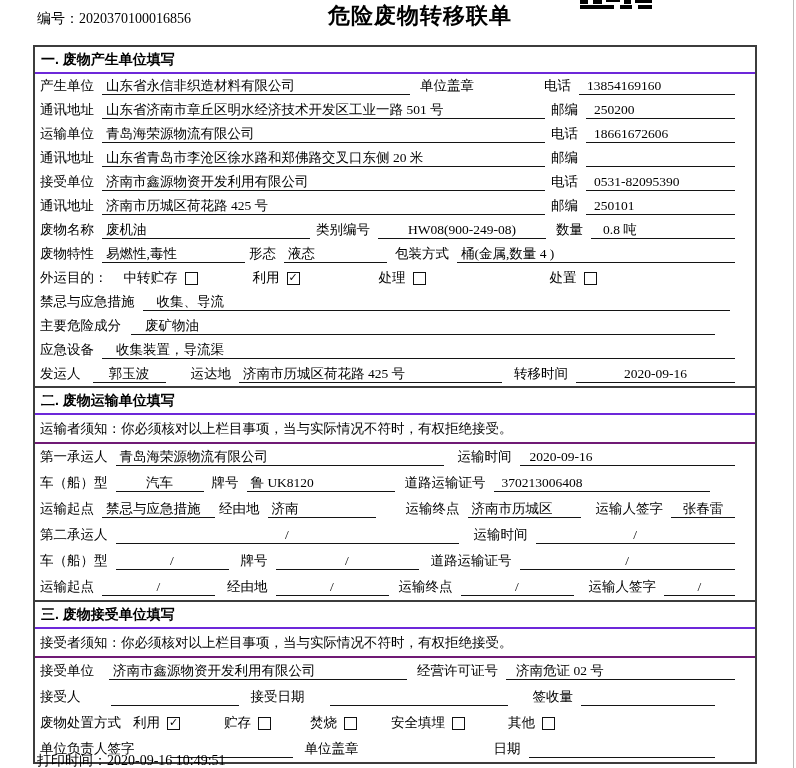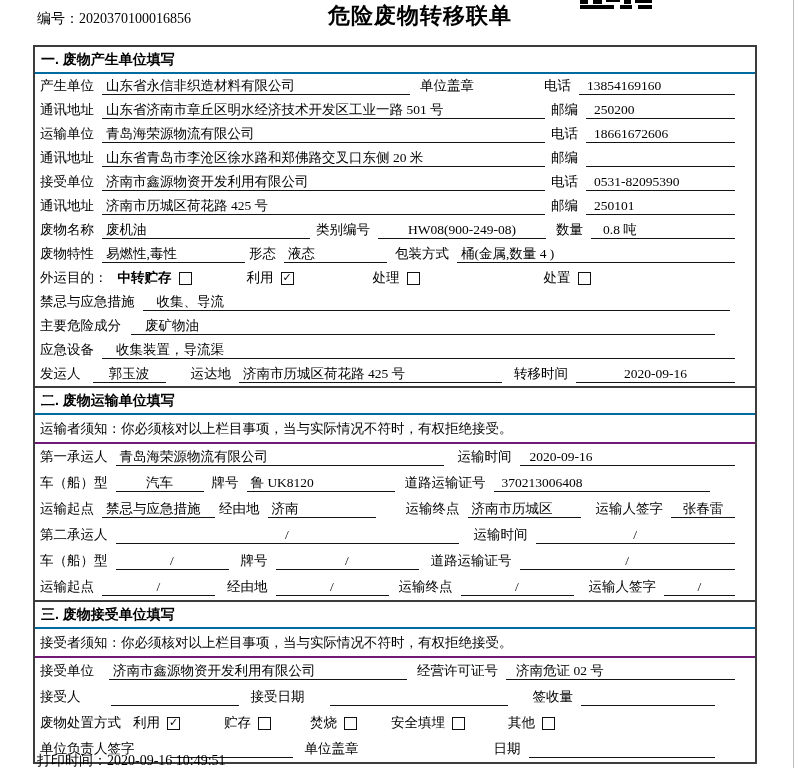--- a/index.html
+++ b/index.html
@@ -25,21 +25,21 @@
   .qr i:nth-child(8){left:58px;top:5px;width:14px;height:4px;}
   .edge-line{position:absolute;right:2px;top:0;bottom:0;width:1px;background:#bcbcbc;}
 
   #form-table{
     position:absolute;left:33px;top:45px;width:720px;
     border:2px solid #3c3c3c;background:#fff;
   }
   .sec-header{
     height:25px;line-height:25px;font-weight:bold;font-size:14px;
     font-family:"Liberation Sans","DejaVu Sans",sans-serif;
-    padding-left:6px;border-bottom:2px solid #0369a1;white-space:pre;
+    padding-left:6px;border-bottom:2px solid #6d28d9;white-space:pre;
   }
   .sec-header.bt{border-top:2px solid #3c3c3c;}
   .row{display:flex;align-items:center;height:24px;padding:0 20px 0 5px;}
   .sec2 .row,.sec3 .row{height:26px;}
   .row.note{border-bottom:2px solid #701a75;height:27px;}
   .lbl{white-space:pre;flex:0 0 auto;}
   .field{
     border-bottom:1px solid #141414;height:17px;line-height:17px;
     margin:2px 0 3px 8px;padding:0 4px;white-space:pre;flex:0 0 auto;
     overflow:visible;
@@ -125,21 +125,21 @@
       <div class="row">
         <span class="lbl">废物特性</span>
         <span class="field" style="width: 135px;">易燃性,毒性</span>
         <span class="lbl" style="margin-left: 4px;">形态</span>
         <span class="field" style="width: 95px;">液态</span>
         <span class="lbl" style="margin-left: 8px;">包装方式</span>
         <span class="field grow">桶(金属,数量 4 )</span>
       </div>
       <div class="row">
         <span class="lbl">外运目的：</span>
-        <span class="check" style="margin-left: 10px; font-weight: bold;">
+        <span class="check" style="margin-left: 16px;">
           <span class="lbl">中转贮存</span>
           <span class="box"></span>
         </span>
         <span class="check" style="margin-left: 55px;">
           <span class="lbl">利用</span>
           <span class="box">✓</span>
         </span>
         <span class="check" style="margin-left: 79px;">
           <span class="lbl">处理</span>
           <span class="box"></span>

